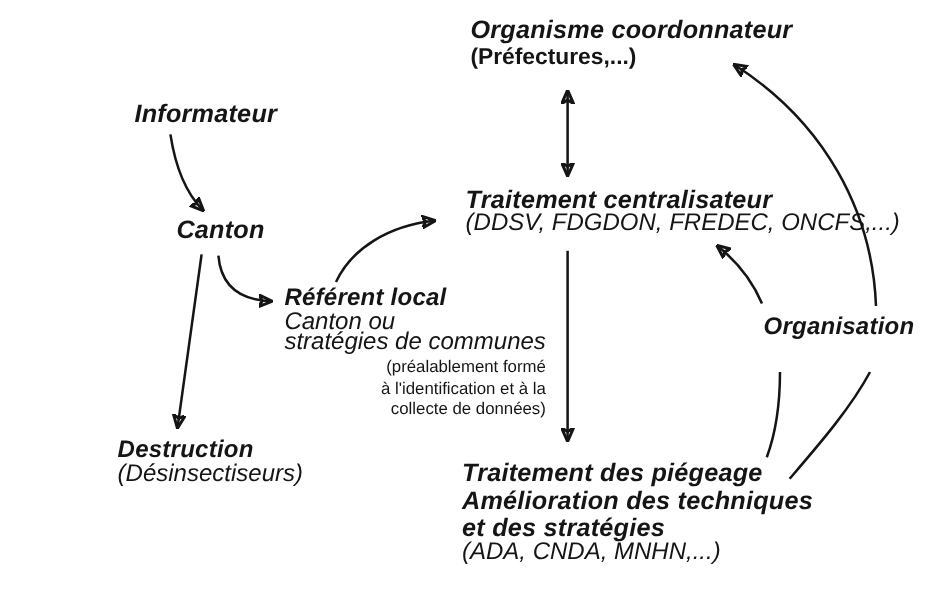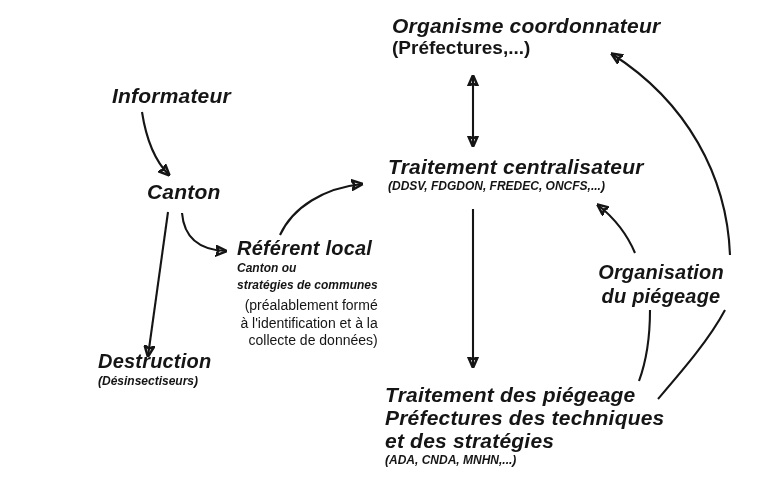--- a/index.html
+++ b/index.html
@@ -8,21 +8,21 @@
     background:#ffffff; overflow:hidden;
     font-family:"Liberation Sans", sans-serif;
     color:#151515;
   }
   .arrows { position:absolute; left:0; top:0; width:772px; height:498px; }
   .arrows path { stroke:#151515; stroke-width:2.1; fill:none; }
   .node { position:absolute; white-space:nowrap; }
   .t1 { font-style:italic; font-weight:bold; font-size:21px; line-height:23px; letter-spacing:.2px; }
   .t1b { font-style:italic; font-weight:bold; font-size:20px; line-height:24px; letter-spacing:.2px; }
   .sub { font-weight:bold; font-size:19px; line-height:22px; }
-  .sub-sm { font-style:italic; font-weight:bold; font-size:12px; line-height:17px; }
+  .sub-sm { font-style:italic; font-weight:normal; font-size:20px; line-height:17px; }
   .note { font-weight:normal; font-size:14px; line-height:17.5px; font-style:normal;text-align:right; }
   .right { text-align:right; }
 </style>
 </head>
 <body>
 
 <div class="canvas">
 
   <svg class="arrows" viewBox="0 0 772 498" xmlns="http://www.w3.org/2000/svg">
     <defs>
@@ -62,30 +62,29 @@
     <div class="note" style="margin-top:3px;">(préalablement formé</div>
     <div class="note">à l'identification et à la</div>
     <div class="note">collecte de données)</div>
   </div>
 
   <div class="node" style="left:388px; top:155px;">
     <div class="t1">Traitement centralisateur</div>
     <div class="sub-sm">(DDSV, FDGDON, FREDEC, ONCFS,...)</div>
   </div>
 
-  <div class="node" style="left:98px; top:349px;">
+  <div class="node" style="left:98px; top:363px;">
     <div class="t1b">Destruction</div>
     <div class="sub-sm">(Désinsectiseurs)</div>
   </div>
 
   <div class="node" style="left:385px; top:383px;">
     <div class="t1">Traitement des piégeage</div>
-    <div class="t1">Préfectures des techniques</div>
+    <div class="t1">Amélioration des techniques</div>
     <div class="t1">et des stratégies</div>
     <div class="sub-sm">(ADA, CNDA, MNHN,...)</div>
   </div>
 
-  <div class="node right" style="left:560px; top:260px; width:202px;text-align:center;">
+  <div class="node right" style="left:560px; top:260px; width:202px;">
     <div class="t1b">Organisation</div>
-    <div class="t1b">du piégeage</div>
   </div>
 
 </div>
 
 </body></html>

